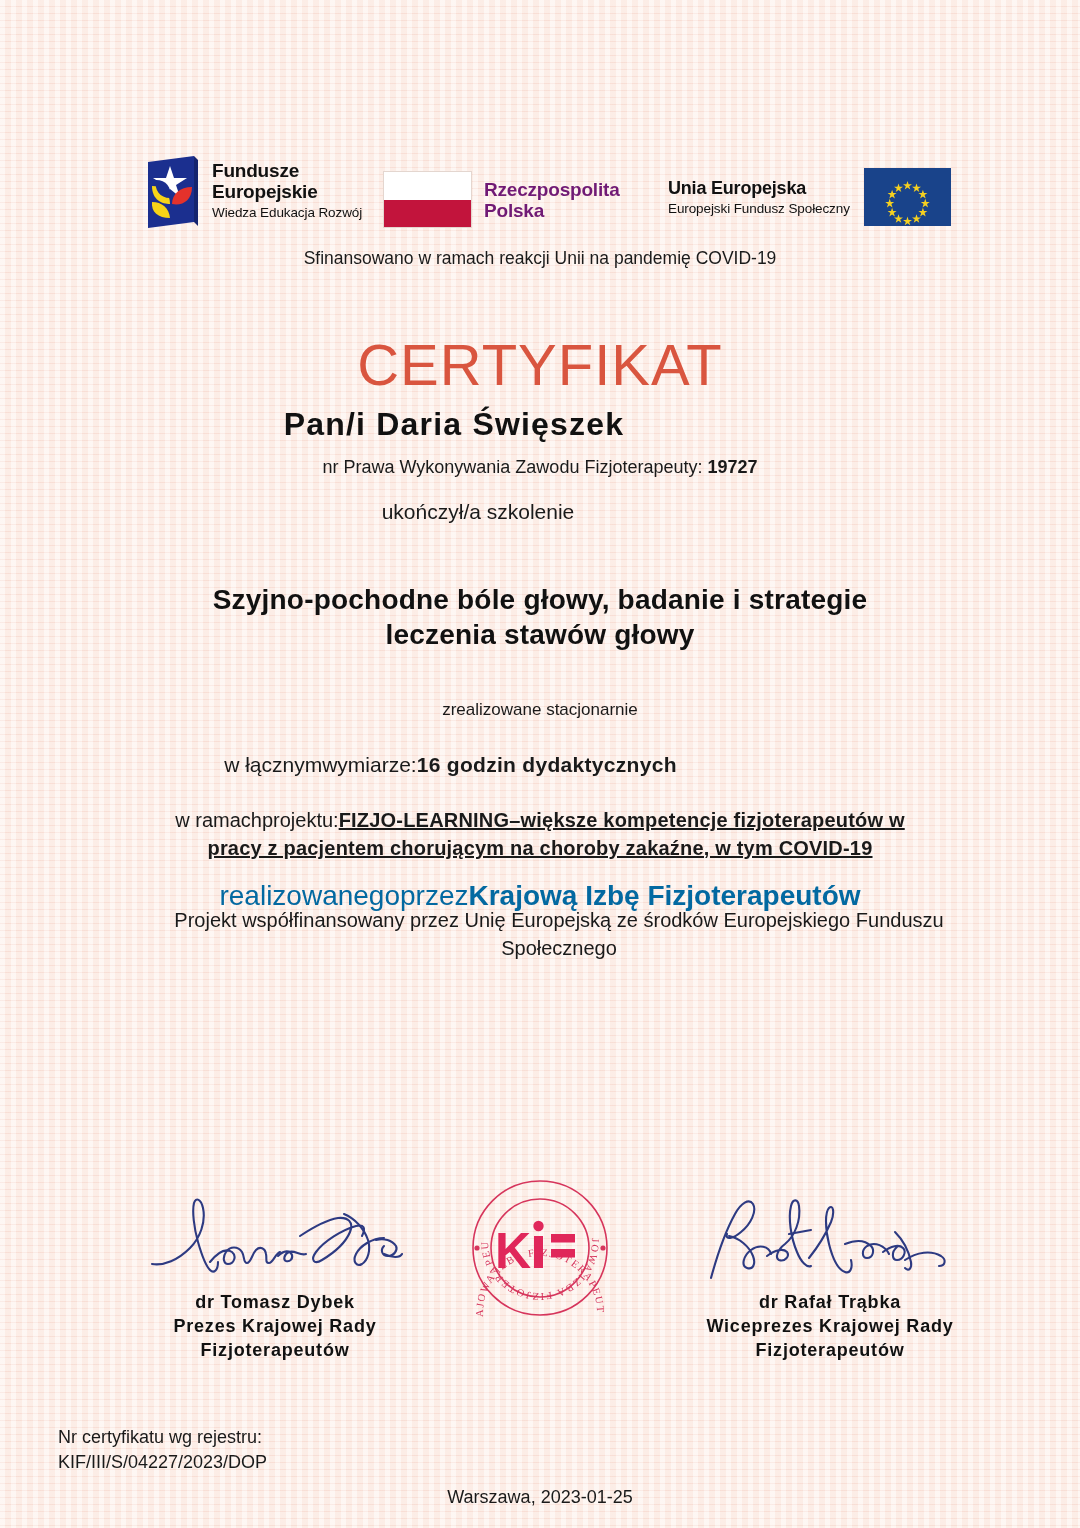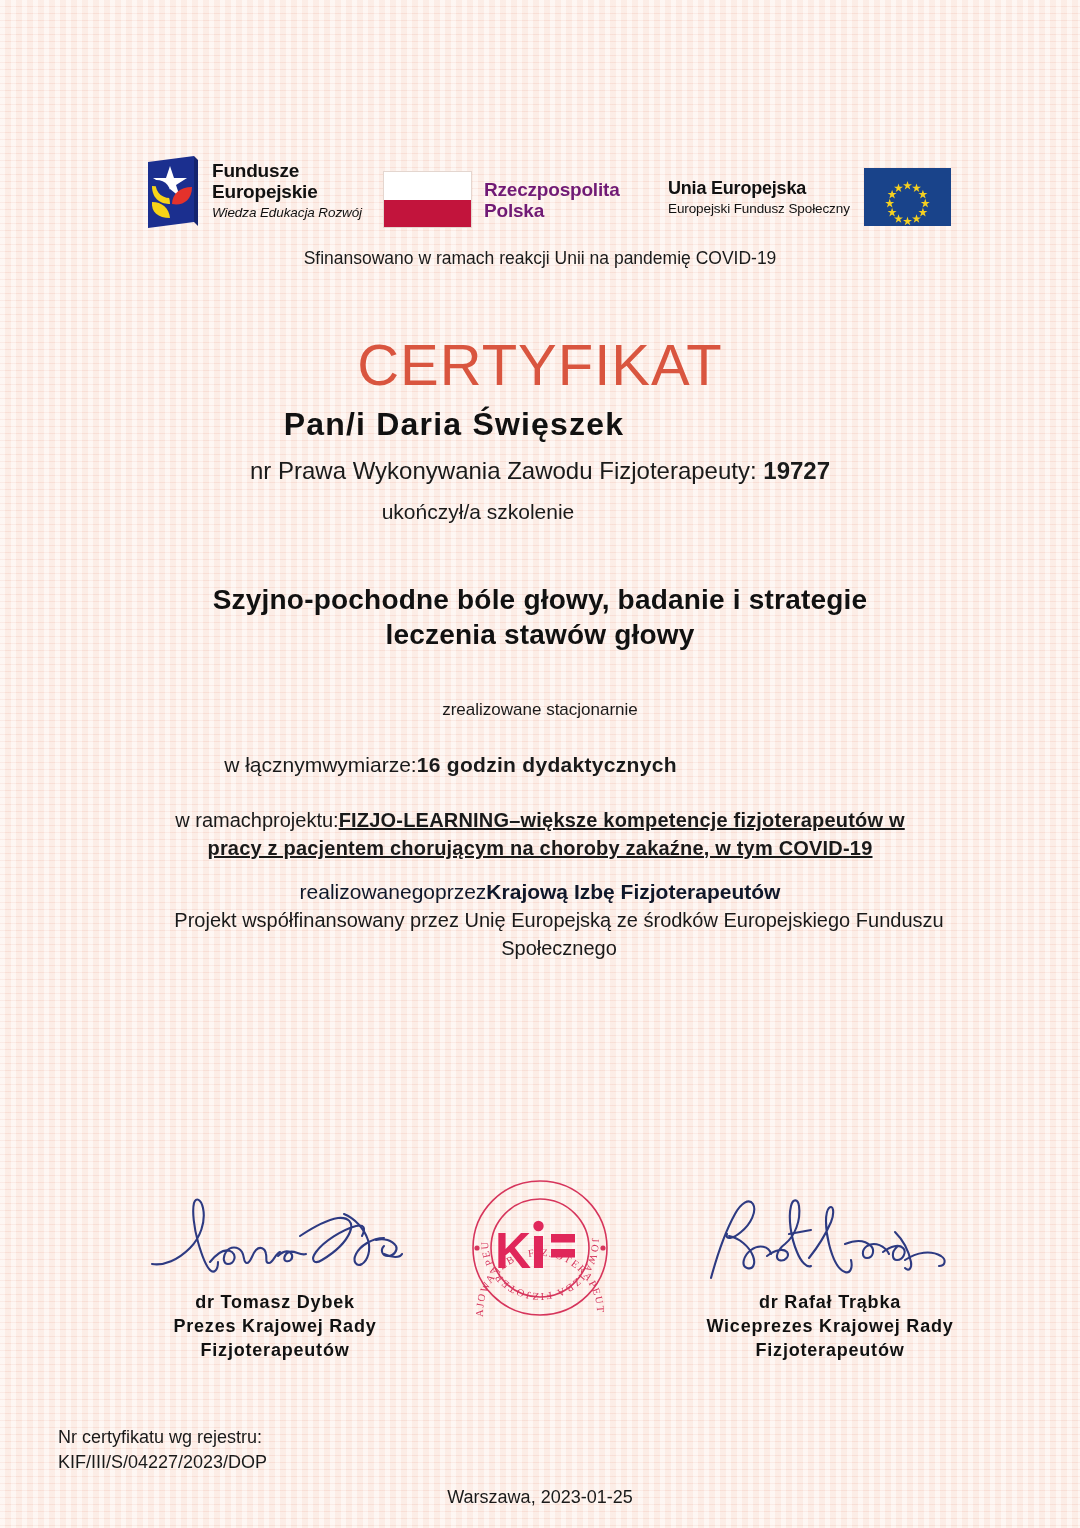--- a/index.html
+++ b/index.html
@@ -83,21 +83,20 @@
     font-weight: bold;
     line-height: 21px;
     color: #111111;
     letter-spacing: -0.2px;
   }
   .fe-line3 {
     font-size: 13.5px;
     color: #111111;
     margin-top: 3px;
     letter-spacing: -0.1px;
-    font-style: italic;
   }
   .logo-pl {
     position: absolute;
     left: 383px;
     top: 21px;
     display: flex;
     align-items: center;
     gap: 12px;
   }
   .pl-flag {
@@ -171,21 +170,21 @@
     font-weight: bold;
     letter-spacing: 1.2px;
     color: #111111;
   }
   .pwz-line {
     position: absolute;
     top: 457px;
     left: 0;
     width: 1080px;
     text-align: center;
-    font-size: 24px;
+    font-size: 18px;
     color: #1a1a1a;
   }
   .pwz-line b { font-weight: bold; }
   .completed-line {
     position: absolute;
     top: 500px;
     left: 0;
     width: 956px;
     text-align: center;
     font-size: 21px;
@@ -232,22 +231,22 @@
     line-height: 28px;
     color: #1a1a1a;
   }
   .project-line b { font-weight: bold; letter-spacing: 0.2px; text-decoration: underline; }
   .organizer-line {
     position: absolute;
     top: 880px;
     left: 0;
     width: 1080px;
     text-align: center;
-    font-size: 21px;
-    color: #0f172a;
+    font-size: 28px;
+    color: #0369a1;
   }
   .organizer-line b { font-weight: bold; }
   .cofin-line {
     position: absolute;
     top: 906px;
     left: 0;
     width: 1080px;
     text-align: center;
     font-size: 20px;
     line-height: 28px;

